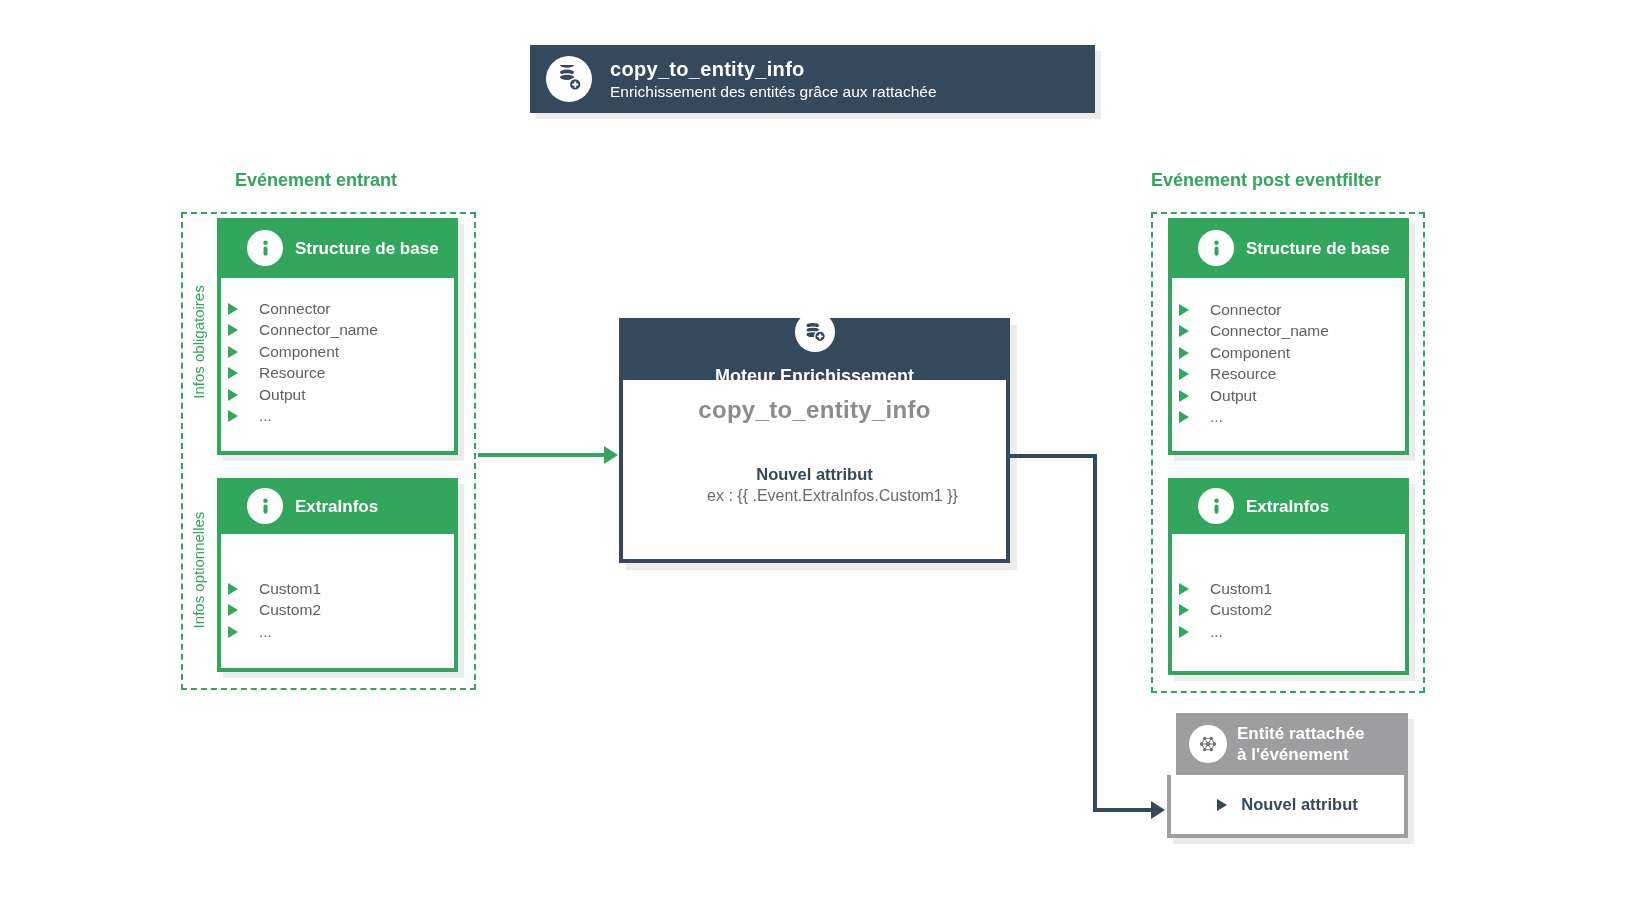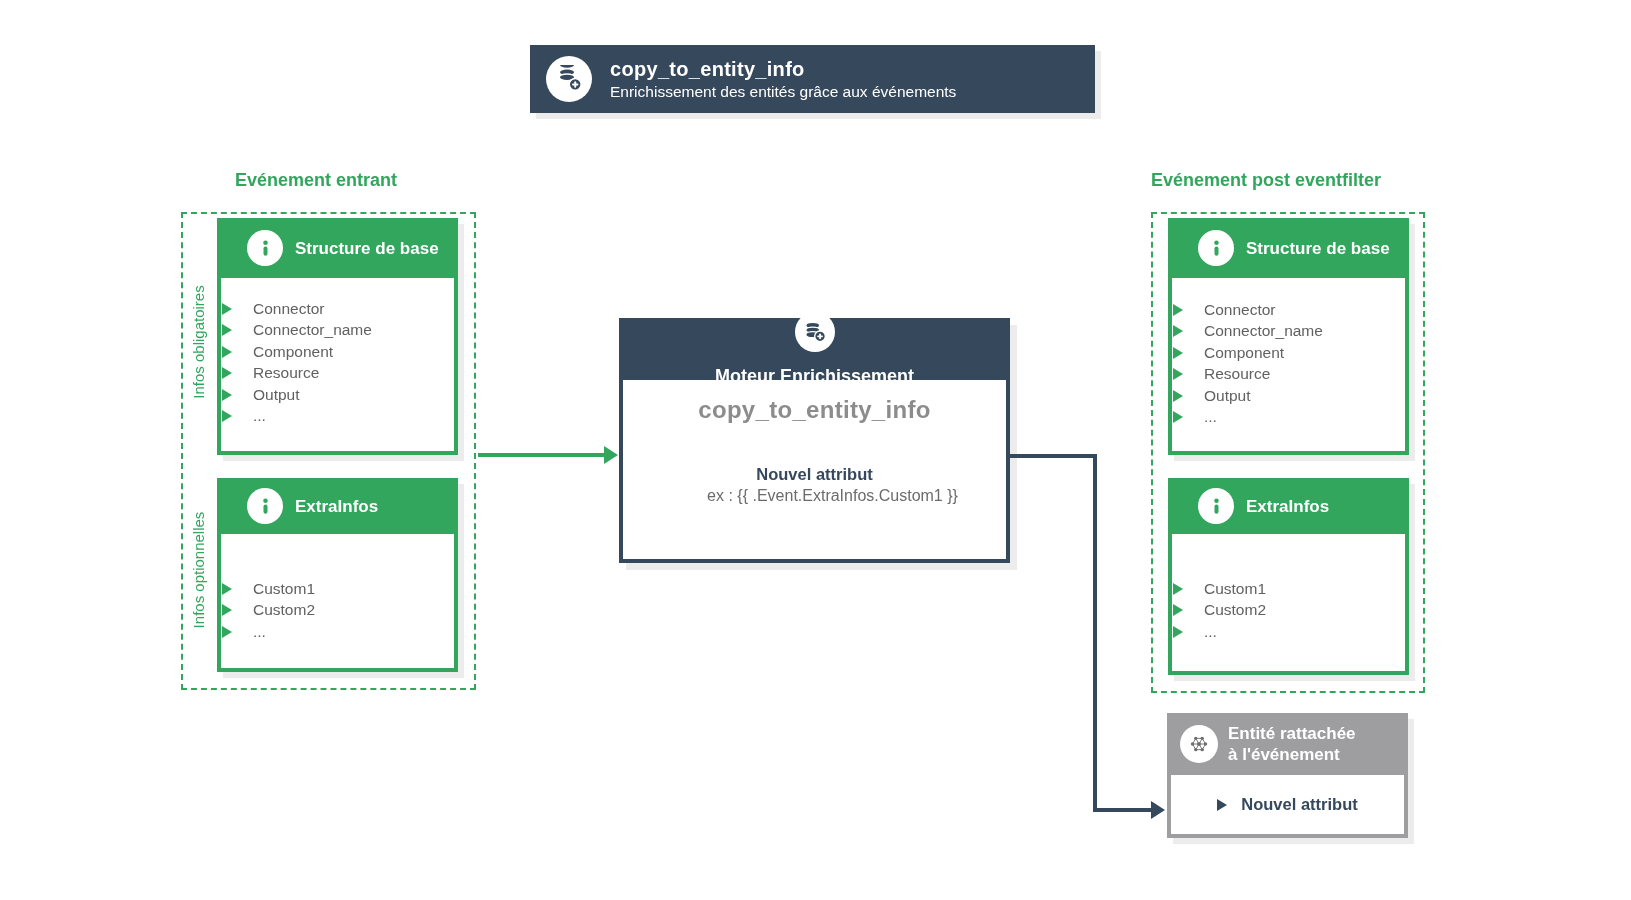--- a/index.html
+++ b/index.html
@@ -48,41 +48,41 @@
   .green-bg{background:var(--green);}
   .navy-bg{background:var(--navy);}
   .gray-bg{background:var(--gray);}
   .card-title{color:#fff;font-weight:bold;font-size:17px;line-height:21px;}
   .card-header .icon-circle{width:36px;height:36px;}
   .card-body{background:#fff;box-sizing:border-box;}
   .green-border{border:4px solid var(--green);border-top:none;}
   .navy-border{border:4px solid var(--navy);border-top:none;}
   .gray-border{border:4px solid var(--gray);border-top:none;}
 
-  .item{display:flex;align-items:center;height:21.5px;padding-left:1px;gap:21px;}
+  .item{display:flex;align-items:center;height:21.5px;padding-left:7px;gap:21px;}
   .item-label{font-size:15.5px;color:var(--txt);}
   .tri{width:0;height:0;border-top:6.5px solid transparent;border-bottom:6.5px solid transparent;flex:0 0 auto;}
   .tri.green{border-left:10px solid var(--green);}
   .tri.navy{border-left:10px solid var(--navy);}
 
   
   .engine-header{height:62px;}
   .engine-header .icon-circle{width:40px;height:40px;}
   .engine-header .card-title{font-size:18px;}
   .engine-body{position:relative;height:183px;}
   .engine-name{
     position:absolute;top:16px;left:0;right:0;text-align:center;
     font-size:24px;font-weight:bold;color:#8C8C8C;letter-spacing:.3px;
   }
   .engine-attr{position:absolute;top:84px;left:0;right:0;text-align:center;}
   .engine-attr-label{font-size:16.5px;font-weight:bold;color:var(--navy);line-height:21px;}
   .engine-attr-example{font-size:16px;color:#6B6B6B;line-height:21px;margin-left:36px;}
 
   
-  .entity-header{height:62px;}
+  .entity-header{height:62px;margin-left:9px;}
   .entity-header .icon-circle{width:38px;height:38px;}
   .entity-body{height:63px;display:flex;align-items:center;justify-content:center;gap:14px;}
   .entity-item-label{font-size:16.5px;font-weight:bold;color:var(--navy);}
 
   
   .seg{background:var(--green);}
   .seg.navy{background:var(--navy);}
   .head{width:0;height:0;border-top:9px solid transparent;border-bottom:9px solid transparent;}
   .head.green{border-left:14px solid var(--green);}
   .head.navy{border-left:14px solid var(--navy);}
@@ -100,21 +100,21 @@
           <ellipse cx="10.3" cy="10.6" rx="6.6" ry="2.9"></ellipse>
           <ellipse cx="10.3" cy="15م" ry="2.9" rx="6.6"></ellipse>
         </g>
         <circle cx="17.3" cy="16.6" r="5.1" fill="#36485C" stroke="#FFFFFF" stroke-width="1.3"></circle>
         <rect x="16.5" y="13.9" width="1.7" height="5.5" rx="0.8" fill="#FFFFFF"></rect>
         <rect x="14.6" y="15.8" width="5.5" height="1.7" rx="0.8" fill="#FFFFFF"></rect>
       </svg>
     </div>
     <div class="banner-text">
       <div class="banner-title">copy_to_entity_info</div>
-      <div class="banner-sub">Enrichissement des entités grâce aux événements</div>
+      <div class="banner-sub">Enrichissement des entités grâce aux rattachée</div>
     </div>
   </section>
 
   <div class="panel-title abs" style="left:175px;top:170px;width:282px;">Evénement entrant</div>
 
   <div class="dashed-box abs" style="left:181px;top:212px;width:295px;height:478px;"></div>
 
   <div class="side-label abs" style="left:198px;top:342px;">Infos obligatoires</div>
   <div class="side-label abs" style="left:198px;top:570px;">Infos optionnelles</div>
 

